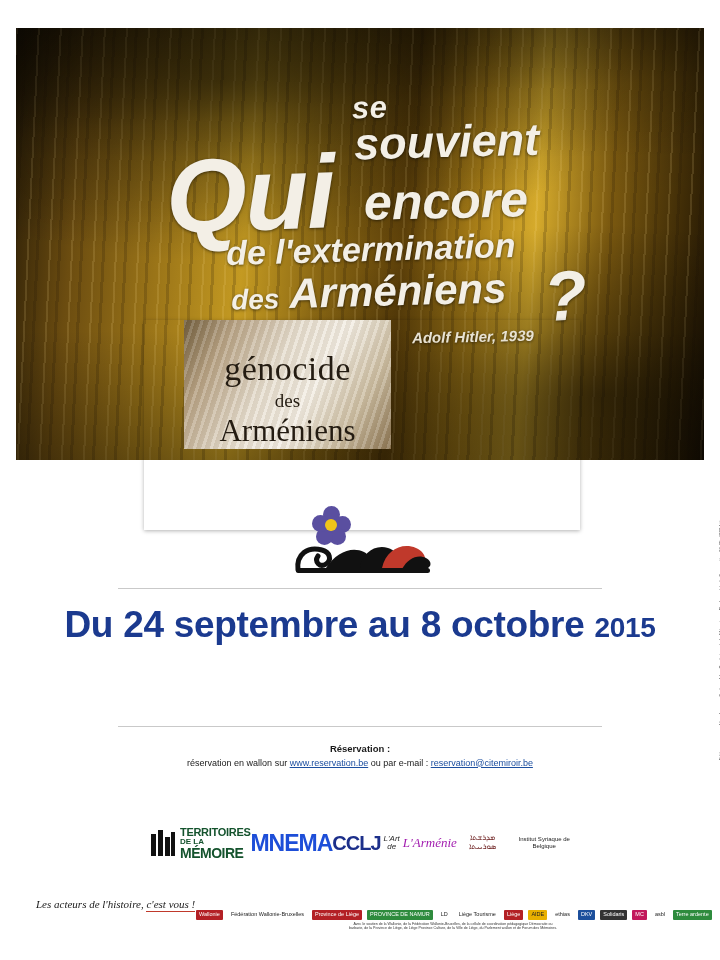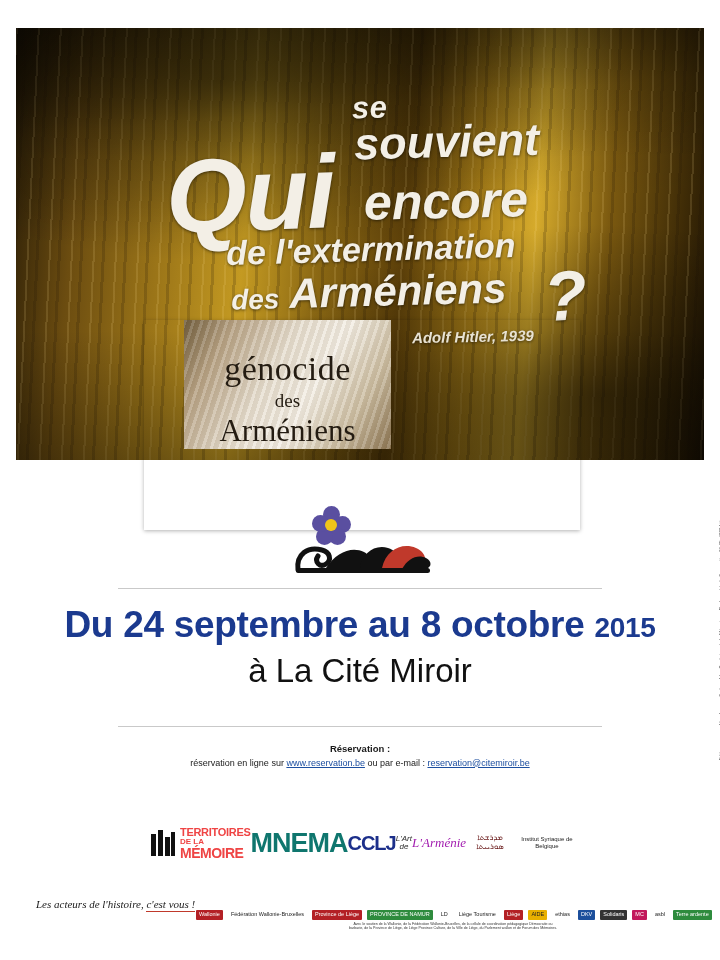--- a/index.html
+++ b/index.html
@@ -259,25 +259,25 @@
     position: absolute;
     left: 150px;
     top: 826px;
     width: 430px;
     height: 34px;
     display: flex;
     align-items: center;
     justify-content: space-between;
   }
   .logo { display: flex; align-items: center; }
-  .logo-territoires { color: #ef4444; line-height: 1; }
+  .logo-territoires { color: #14532d; line-height: 1; }
   .lt-1 { font-size: 11px; font-weight: bold; letter-spacing: -0.3px; }
   .lt-2 { font-size: 8px; font-weight: bold; }
   .lt-3 { font-size: 14px; font-weight: bold; letter-spacing: -0.5px; }
-  .logo-mnema { font-size: 27px; font-weight: bold; color: #0f766e; letter-spacing: -1px; }
+  .logo-mnema { font-size: 23px; font-weight: bold; color: #1d4ed8; letter-spacing: -1px; }
   .logo-ccl { font-size: 20px; font-weight: bold; color: #1c2f8a; letter-spacing: -1px; text-align: center; }
   .logo-arche { text-align: center; line-height: 1.05; align-items: center; }
   .la-1 { font-size: 8px; font-style: italic; color: #2b2b2b; }
   .la-2 { font-size: 13px; font-style: italic; color: #a21caf; font-family: "Liberation Serif", serif; }
   .logo-syriaque { text-align: center; line-height: 1.1; }
   .ls-1 { font-size: 8px; color: #6a1b1b; letter-spacing: 1px; }
   .ls-2 { font-size: 6px; color: #222; }
 
   
   .bottom-strip {
@@ -403,27 +403,26 @@
     </svg>
   </div>
 
   <div class="divider div-top"></div>
   <div class="divider div-bottom"></div>
 
   <div class="dates">
     <div class="date-line1">
       <span>Du 24 septembre au 8 octobre </span><span class="yr">2015</span>
     </div>
-    <div class="date-line2">à La Cité Miroir</div>
   </div>
 
   <div class="reservation">
     <div class="res-title">Réservation :</div>
     <div>
-      <span>réservation en ligne sur </span><a class="res-link" href="#">www.reservation.be</a><span> ou par e-mail : </span><a class="res-link" href="#">reservation@citemiroir.be</a>
+      <span>réservation en wallon sur </span><a class="res-link" href="#">www.reservation.be</a><span> ou par e-mail : </span><a class="res-link" href="#">reservation@citemiroir.be</a>
     </div>
   </div>
 
   <div class="logos-main">
     <div class="logo logo-territoires">
       <svg width="26" height="30" viewBox="0 0 26 30" style="margin-right:4px">
         <rect x="1" y="6" width="5" height="22" fill="#111"></rect>
         <rect x="8" y="2" width="5" height="26" fill="#111"></rect>
         <rect x="15" y="9" width="5" height="19" fill="#111"></rect>
         <rect x="21" y="4" width="4" height="24" fill="#111"></rect>

